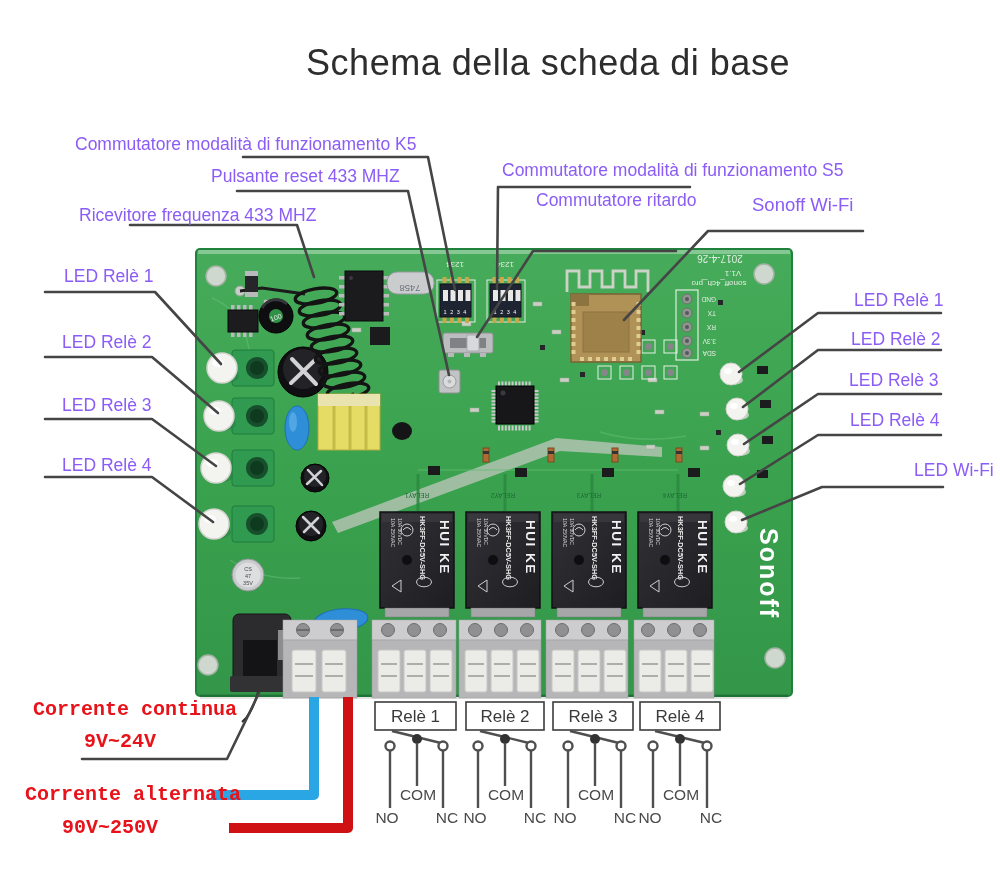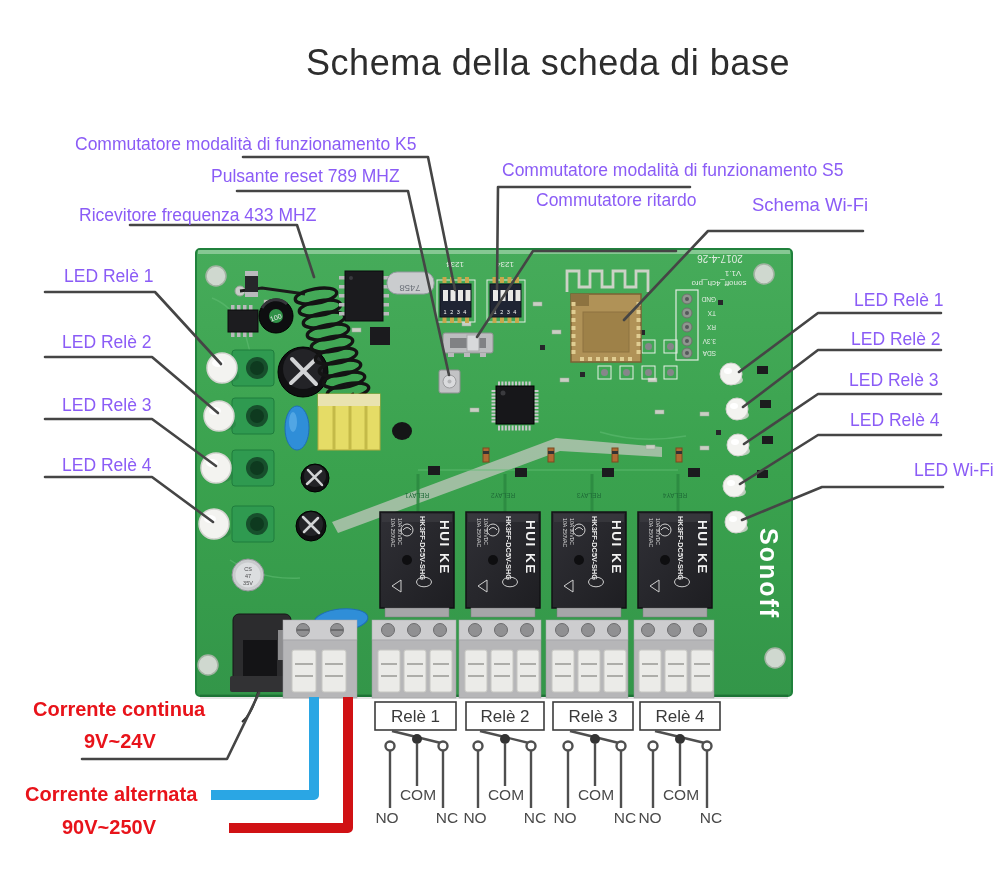--- a/index.html
+++ b/index.html
@@ -5,21 +5,21 @@
   html,body{margin:0;padding:0;background:#fff;}
   body{width:1000px;height:881px;position:relative;overflow:hidden;
        font-family:"Liberation Sans",sans-serif;}
   .stage{position:absolute;left:0;top:0;width:1000px;height:881px;}
   svg{position:absolute;left:0;top:0;z-index:1;}
   .title{position:absolute;left:0;top:42px;width:100%;text-align:center;
          font-size:36px;font-weight:300;color:#2d2d2d;letter-spacing:.5px;z-index:2;margin-left:48px;}
   .lbl{position:absolute;color:#8b5cf6;font-size:17.5px;white-space:nowrap;z-index:2;line-height:1.2;}
   .lbl.big{font-size:18.5px;}
   .k6line{line-height:23px;}
-  .red{position:absolute;color:#e8131a;font-weight:bold;font-size:20px;white-space:nowrap;z-index:2;}
+  .red{position:absolute;color:#e8131a;font-weight:bold;font-size:20px;white-space:nowrap;z-index:2;font-family:Liberation Mono, monospace;}
 </style>
 </head>
 <body>
 
 <div class="stage">
 
 <svg width="1000" height="881" viewBox="0 0 1000 881">
   <defs>
     <linearGradient id="pcbG" x1="0" y1="0" x2="0" y2="1">
       <stop offset="0" stop-color="#46ab5a"></stop>
@@ -710,27 +710,27 @@
     <text x="625" y="823">NC</text>
     <text x="650" y="823">NO</text>
     <text x="681" y="800">COM</text>
     <text x="711" y="823">NC</text>
   </g>
 </svg>
 
 <div class="title">Schema della scheda di base</div>
 
 <div class="lbl" style="left:75px;top:134px">Commutatore modalità di funzionamento K5</div>
-<div class="lbl" style="left:211px;top:166px">Pulsante reset 789 MHZ</div>
+<div class="lbl" style="left:211px;top:166px">Pulsante reset 433 MHZ</div>
 <div class="lbl" style="left:79px;top:205px">Ricevitore frequenza 433 MHZ</div>
 <div class="lbl" style="left:502px;top:160px">Commutatore modalità di funzionamento S5</div>
 <div class="lbl" style="left:536px;top:189px">
   <div class="k6line">Commutatore ritardo</div>
 </div>
-<div class="lbl big" style="left:752px;top:194px">Schema Wi-Fi</div>
+<div class="lbl big" style="left:752px;top:194px">Sonoff Wi-Fi</div>
 
 <div class="lbl" style="left:64px;top:266px">LED Relè 1</div>
 <div class="lbl" style="left:62px;top:332px">LED Relè 2</div>
 <div class="lbl" style="left:62px;top:395px">LED Relè 3</div>
 <div class="lbl" style="left:62px;top:455px">LED Relè 4</div>
 
 <div class="lbl" style="left:854px;top:290px">LED Relè 1</div>
 <div class="lbl" style="left:851px;top:329px">LED Relè 2</div>
 <div class="lbl" style="left:849px;top:370px">LED Relè  3</div>
 <div class="lbl" style="left:850px;top:410px">LED Relè 4</div>

